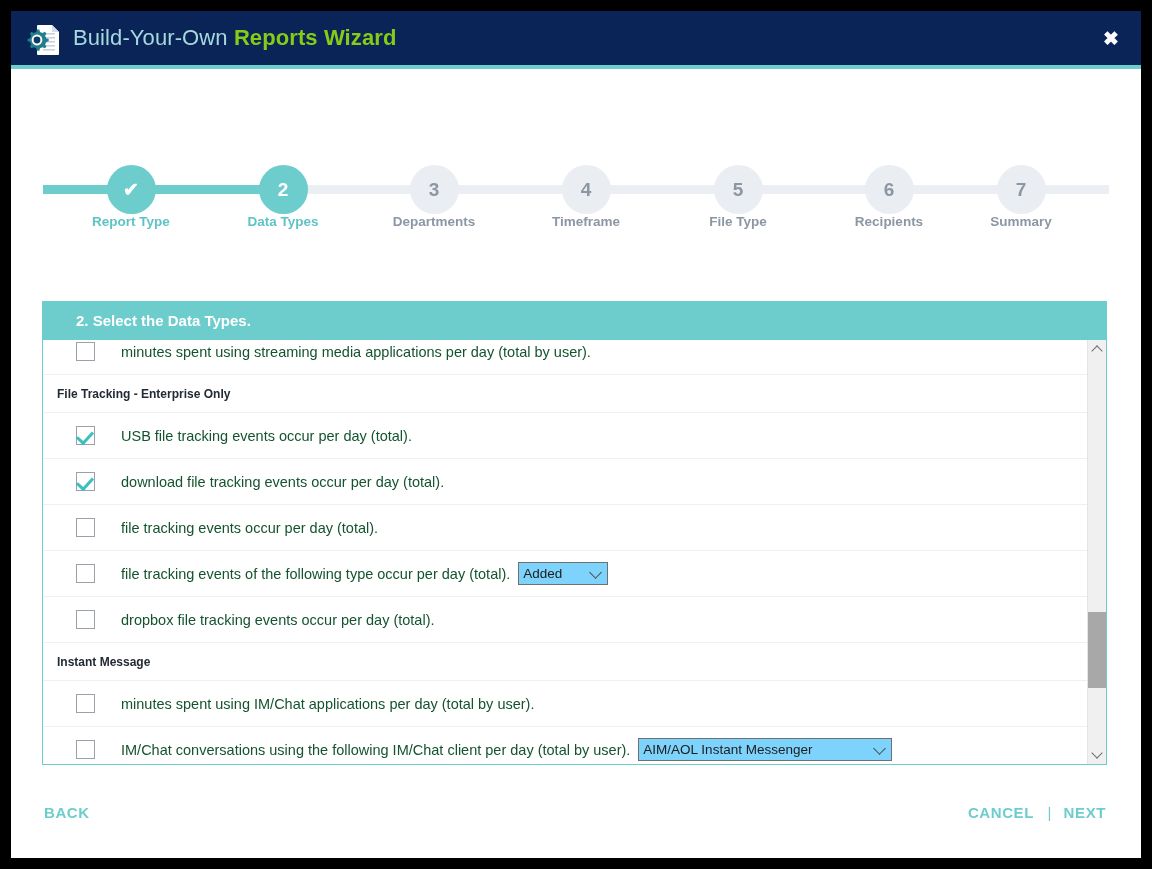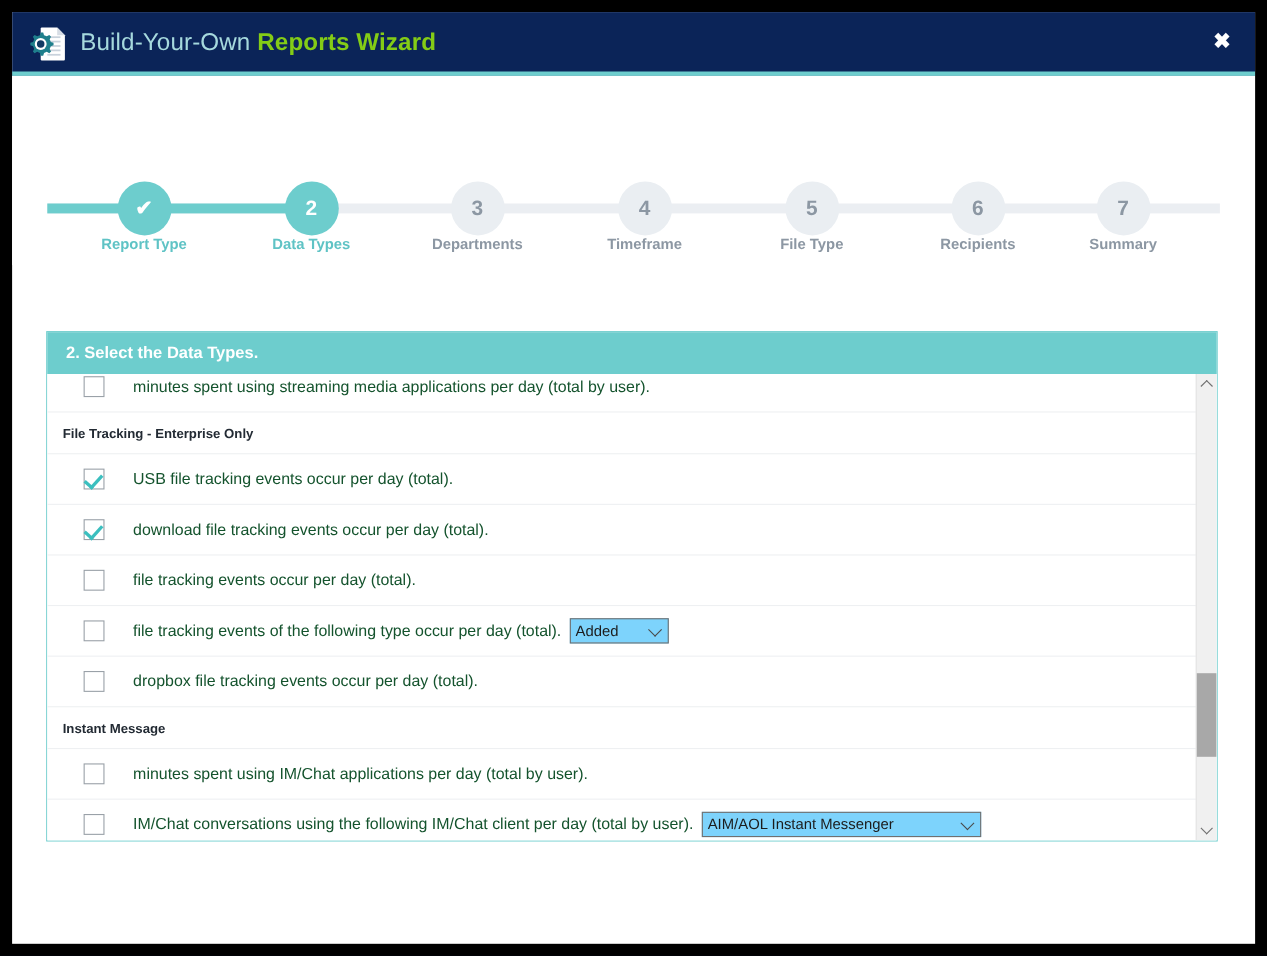--- a/index.html
+++ b/index.html
@@ -144,21 +144,21 @@
     width: 1065px; height: 464px;
     border: 1px solid #6dcdcd;
   }
   #panel-header {
     height: 38px;
     background: #6dcdcd;
     color: #ffffff;
     font-size: 15px;
     font-weight: bold;
     line-height: 38px;
-    padding-left: 17px;
+    padding-left: 33px;
   }
   #panel-body {
     position: relative;
     height: 424px;
     background: #fff;
     overflow: hidden;
   }
   #list-scroll {
     position: absolute;
     left: 0; top: 0;
@@ -415,14 +415,20 @@
           </div>
       </div>
       <div id="scrollbar">
         <div class="sb-arrow" id="sb-up"></div>
         <div id="sb-thumb"></div>
         <div class="sb-arrow" id="sb-down"></div>
       </div>
     </div>
   </div>
 
+  <div id="modal-footer">
+    <div class="footer-link" id="back-button">BACK</div>
+    <div class="footer-link" id="cancel-button">CANCEL</div>
+    <div class="footer-link" id="footer-sep">|</div>
+    <div class="footer-link" id="next-button">NEXT</div>
+  </div>
 
 </div>
 
 </body></html>

